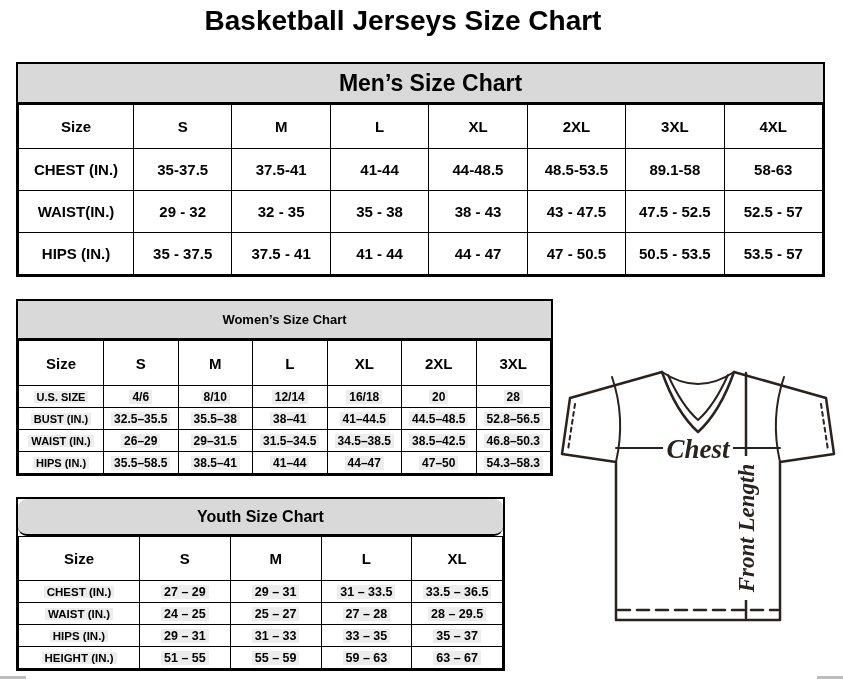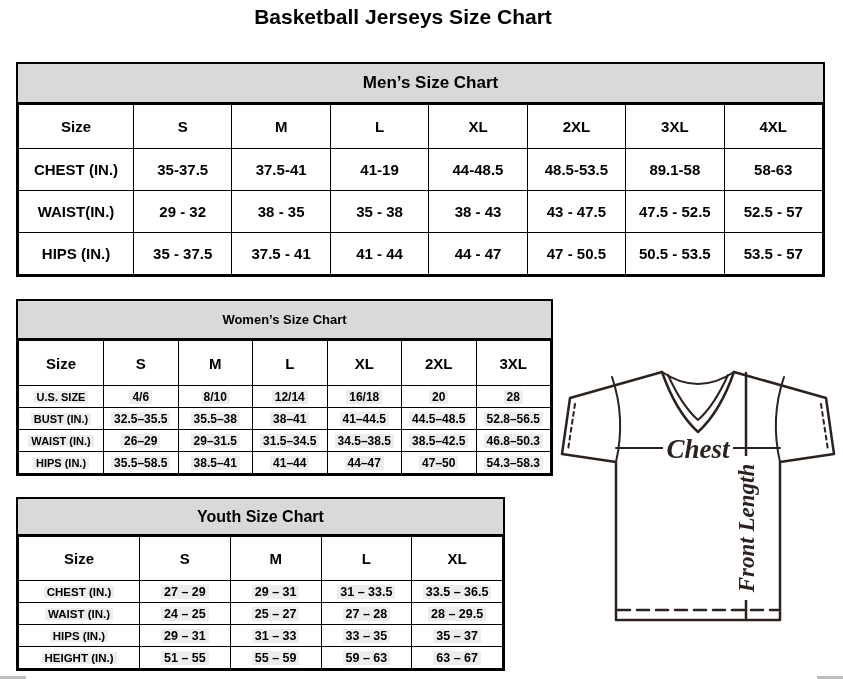--- a/index.html
+++ b/index.html
@@ -3,54 +3,54 @@
 <meta charset="utf-8">
 <style>
   html,body { margin:0; padding:0; }
   body {
     width:843px; height:679px; position:relative; overflow:hidden;
     background:#ffffff; color:#000;
     font-family:"Liberation Sans", sans-serif;
   }
   .page-title {
     position:absolute; top:5px; left:0; width:806px;
-    text-align:center; font-size:21px; font-weight:bold;
+    text-align:center; font-size:28px; font-weight:bold;
   }
   .size-table {
     position:absolute; border:2px solid #000; background:#fff; box-sizing:border-box;
   }
   .band {
     background:#d9d9d9; border-bottom:2px solid #000;
     display:flex; align-items:center; justify-content:center;
     font-weight:bold;
   }
   table { width:100%; border-collapse:collapse; table-layout:fixed; }
   th, td {
     border:1px solid #000; text-align:center; vertical-align:middle;
     font-weight:bold; padding:0; overflow:hidden; white-space:nowrap;
   }
   
   #mens { left:16px; top:62px; width:809px; }
-  #mens .band { height:38px; font-size:17px;padding-left:20px; }
+  #mens .band { height:38px; font-size:23px;padding-left:20px; }
   #mens thead tr { height:44px; }
   #mens tbody tr { height:42px; }
   #mens th, #mens td { font-size:15px; }
   #mens th:first-child { width:114px; }
   
   #womens { left:16px; top:299px; width:537px; }
   #womens .band { height:37px; font-size:13px; }
   #womens thead tr { height:45px; }
   #womens tbody tr { height:22px; }
   #womens th { font-size:15px; }
   #womens td { font-size:12px; }
   #womens td.rowlabel { font-size:11px; }
   #womens th:first-child { width:84px; }
   
   #youth { left:16px; top:497px; width:489px; }
-  #youth .band { height:35px; font-size:16px; }
+  #youth .band { height:35px; font-size:16px;border-radius:9px; }
   #youth thead tr { height:44px; }
   #youth tbody tr { height:22px; }
   #youth th { font-size:15px; }
   #youth td { font-size:12.5px; }
   #youth td.rowlabel { font-size:11.5px; }
   #youth th:first-child { width:120px; }
   .hl { background:#ededed; padding:0 3px; }
   
   .jersey-wrap { position:absolute; left:556px; top:360px; width:284px; height:272px; }
   
@@ -76,30 +76,30 @@
           <th>2XL</th>
           <th>3XL</th>
           <th>4XL</th>
         </tr>
       </thead>
       <tbody>
         <tr>
           <td class="rowlabel">CHEST (IN.)</td>
           <td>35-37.5</td>
           <td>37.5-41</td>
-          <td>41-19</td>
+          <td>41-44</td>
           <td>44-48.5</td>
           <td>48.5-53.5</td>
           <td>89.1-58</td>
           <td>58-63</td>
         </tr>
         <tr>
           <td class="rowlabel">WAIST(IN.)</td>
           <td>29 - 32</td>
-          <td>38 - 35</td>
+          <td>32 - 35</td>
           <td>35 - 38</td>
           <td>38 - 43</td>
           <td>43 - 47.5</td>
           <td>47.5 - 52.5</td>
           <td>52.5 - 57</td>
         </tr>
         <tr>
           <td class="rowlabel">HIPS (IN.)</td>
           <td>35 - 37.5</td>
           <td>37.5 - 41</td>

